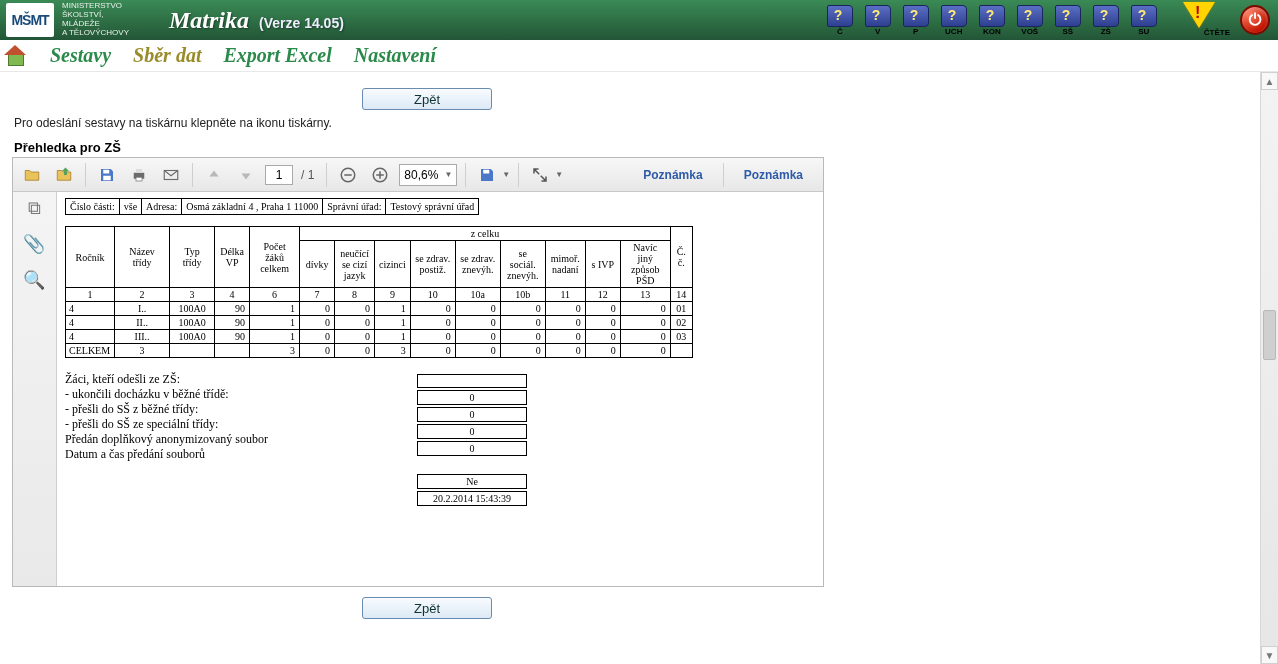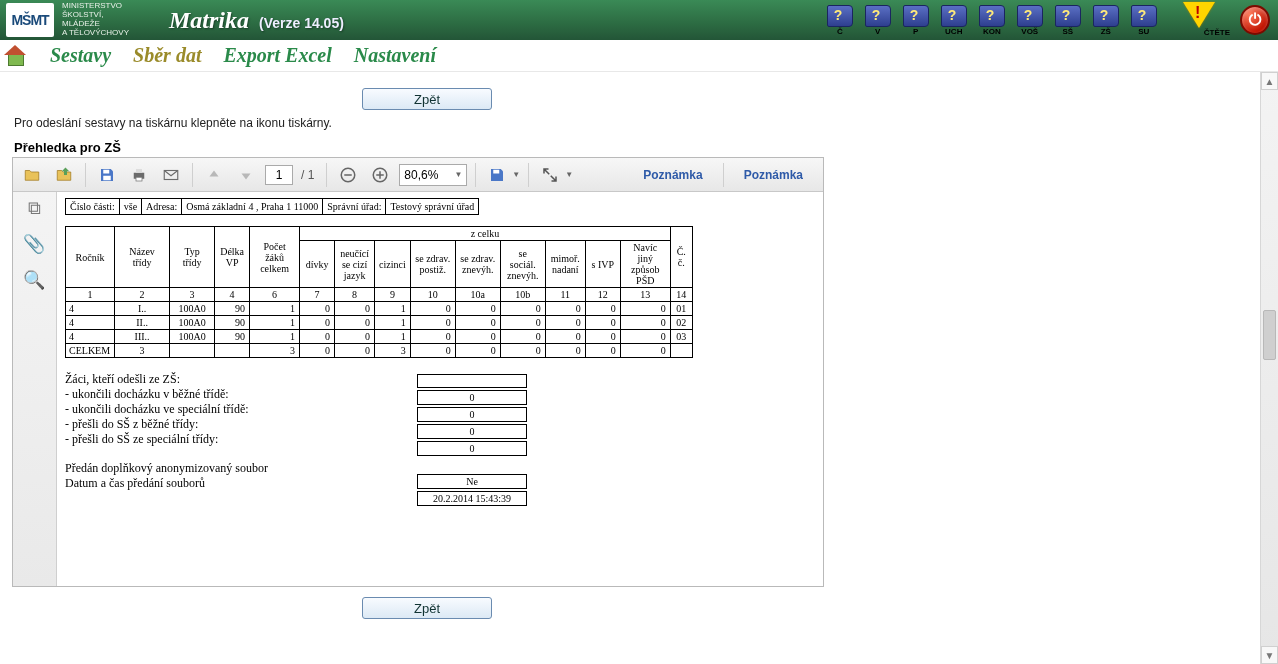--- a/index.html
+++ b/index.html
@@ -125,21 +125,21 @@
     color:#555; background:transparent;
   }
   .tbtn.disabled{opacity:0.45; cursor:default;}
   .sep{width:1px;height:24px;background:#cfcfcf;margin:0 2px;}
   .page-input{
     width:28px;height:20px;border:1px solid #aaa;text-align:center;font-size:12px;
   }
   .page-total{font-size:12px;color:#555;margin:0 4px 0 2px;}
   .zoom-sel{
     height:22px; border:1px solid #aaa; font-size:12px; padding:0 4px; background:#fff;
-    display:flex; align-items:center; gap:16px; cursor:pointer;
+    display:flex; align-items:center; gap:6px; cursor:pointer;
   }
   .zoom-sel .caret{font-size:8px;color:#666;}
   .tab{
     padding:0 14px; height:32px; display:flex; align-items:center;
     font-weight:bold; color:#2e5aa8; cursor:pointer;
   }
   .viewer-toolbar .spacer{flex:1;}
   svg.ico{width:18px;height:18px;}
 
   .viewer-body{
@@ -493,24 +493,23 @@
                 </tr>
               </tbody>
             </table>
 
 
           
           <div class="foot-row">
             <div style="width:320px">
               <div class="foot-lbl">Žáci, kteří odešli ze ZŠ:</div>
               <div class="foot-lbl">- ukončili docházku v běžné třídě:</div>
-              <div class="foot-lbl">- ukončili docházku ve speciální třídě:</div>
               <div class="foot-lbl">- přešli do SŠ z běžné třídy:</div>
               <div class="foot-lbl">- přešli do SŠ ze speciální třídy:</div>
-              <div class="foot-lbl" style="margin-top:14px">Předán doplňkový anonymizovaný soubor</div>
+              <div class="foot-lbl" style="">Předán doplňkový anonymizovaný soubor</div>
               <div class="foot-lbl">Datum a čas předání souborů</div>
             </div>
             <div>
               <table class="foot">
                 <tbody>
                     <tr>
                       <td style="width:110px;height:14px"></td>
                     </tr>
                 <tr>
                       <td>0</td>

